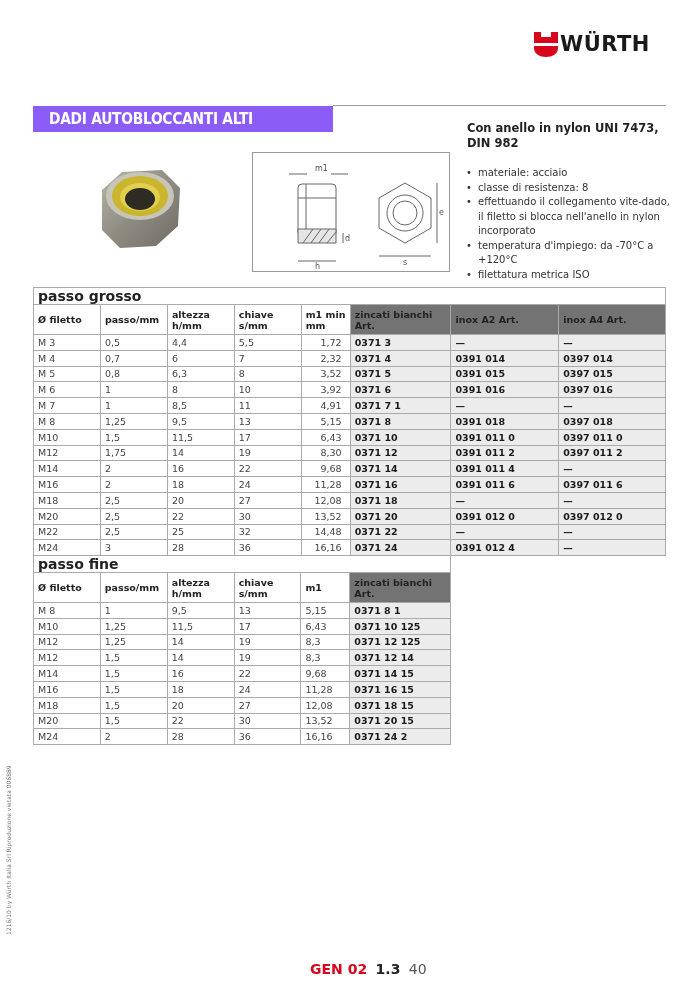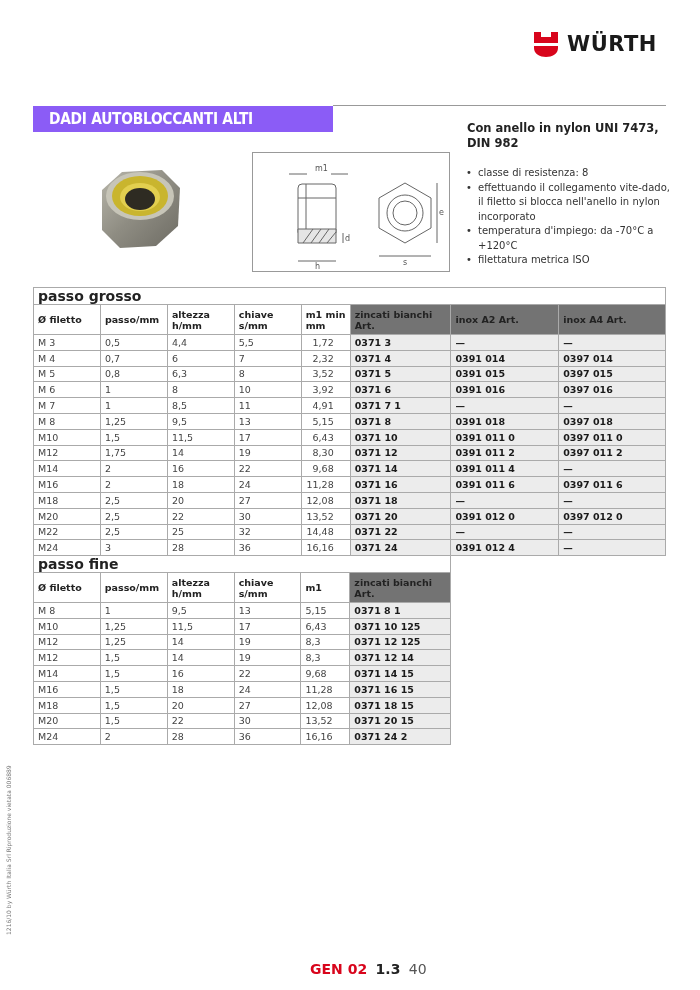--- a/index.html
+++ b/index.html
@@ -1,41 +1,41 @@
 <!DOCTYPE html>
 <html><head>
 <meta charset="utf-8">
 <style>
   * { box-sizing: border-box; margin: 0; padding: 0; }
   html, body { width: 700px; height: 990px; background: #ffffff; overflow: hidden; }
   body { position: relative; font-family: "DejaVu Sans", sans-serif; color: #333; }
 
   .logo { position: absolute; left: 532px; top: 29px; height: 30px; display: flex; align-items: center; }
   .logo svg { display: block; }
-  .logo-text { font-family: "DejaVu Sans", sans-serif; font-weight: bold; font-size: 21px; color: #1a1a1a; margin-left: 7px; letter-spacing: 0.5px; }
+  .logo-text { font-family: "DejaVu Sans", sans-serif; font-weight: bold; font-size: 21px; color: #1a1a1a; letter-spacing: 0.5px; }
 
   .title-bar { position: absolute; left: 33px; top: 106px; width: 300px; height: 26px; background: #8b5cf6; }
   .title-text { position: absolute; left: 16px; top: 4px; color: #fff; font-weight: bold; font-size: 15px; letter-spacing: -0.3px; font-family: "DejaVu Sans", sans-serif; transform: scaleX(0.92); transform-origin: left; }
   .title-rule { position: absolute; left: 333px; top: 105px; width: 333px; height: 1px; background: #999; }
 
   .subtitle { position: absolute; left: 467px; top: 121px; width: 200px; font-weight: bold; font-size: 11.5px; line-height: 15px; color: #222; }
   .bullets { position: absolute; left: 466px; top: 166px; width: 210px; list-style: none; font-size: 10px; line-height: 14.5px; color: #333; }
   .bullets li { position: relative; padding-left: 12px; }
   .bullets li::before { content: "•"; position: absolute; left: 0; top: 0; }
 
   .nut-photo { position: absolute; left: 92px; top: 160px; width: 96px; height: 92px; }
   .diagram { position: absolute; left: 252px; top: 152px; width: 198px; height: 120px; border: 1px solid #999; background: #fff; }
 
   table { border-collapse: collapse; position: absolute; font-size: 9.5px; color: #444; }
   td, th { border: 1px solid #aaa; padding: 0 4px; height: 15.8px; text-align: left; font-weight: normal; vertical-align: middle; }
   .section-row td { font-weight: bold; color: #222; height: 15px; font-size: 14px; }
   .head th { font-weight: bold; color: #222; height: 30px; line-height: 11px; font-size: 9.5px; }
   .art { font-weight: bold; color: #1a1a1a; background: #ececec; }
   .gray { background: #737373; }
-  .num-r { text-align: right; padding-right: 16px; }
+  .num-r { text-align: right; padding-right: 8px; }
 
   #tbl-grosso { left: 33px; top: 287px; width: 633px; }
   #tbl-fine { left: 33px; top: 555px; width: 418px; }
 
   .side-note { position: absolute; left: 5px; top: 935px; transform: rotate(-90deg); transform-origin: left top; font-size: 6px; color: #777; white-space: nowrap; }
   .footer { position: absolute; left: 310px; top: 961px; font-size: 14px; }
   .footer .gen { color: #d8051c; font-weight: bold; }
   .footer .sec { color: #222; font-weight: bold; margin-left: 4px; }
   .footer .page { color: #555; margin-left: 4px; }
 </style>
@@ -100,20 +100,21 @@
       <text x="92" y="88">d</text>
       <text x="62" y="116">h</text>
       <text x="150" y="112">s</text>
       <text x="186" y="62">e</text>
     </g>
   </svg>
 </div>
 
 <div class="subtitle">Con anello in nylon UNI 7473, DIN 982</div>
 <ul class="bullets">
+  <li>materiale: acciaio</li>
   <li>classe di resistenza: 8</li>
   <li>effettuando il collegamento vite-dado, il filetto si blocca nell'anello in nylon incorporato</li>
   <li>temperatura d'impiego: da -70°C a +120°C</li>
   <li>filettatura metrica ISO</li>
 </ul>
 
 <table id="tbl-grosso">
   <colgroup>
     <col style="width:67px">
       <col style="width:67px">

